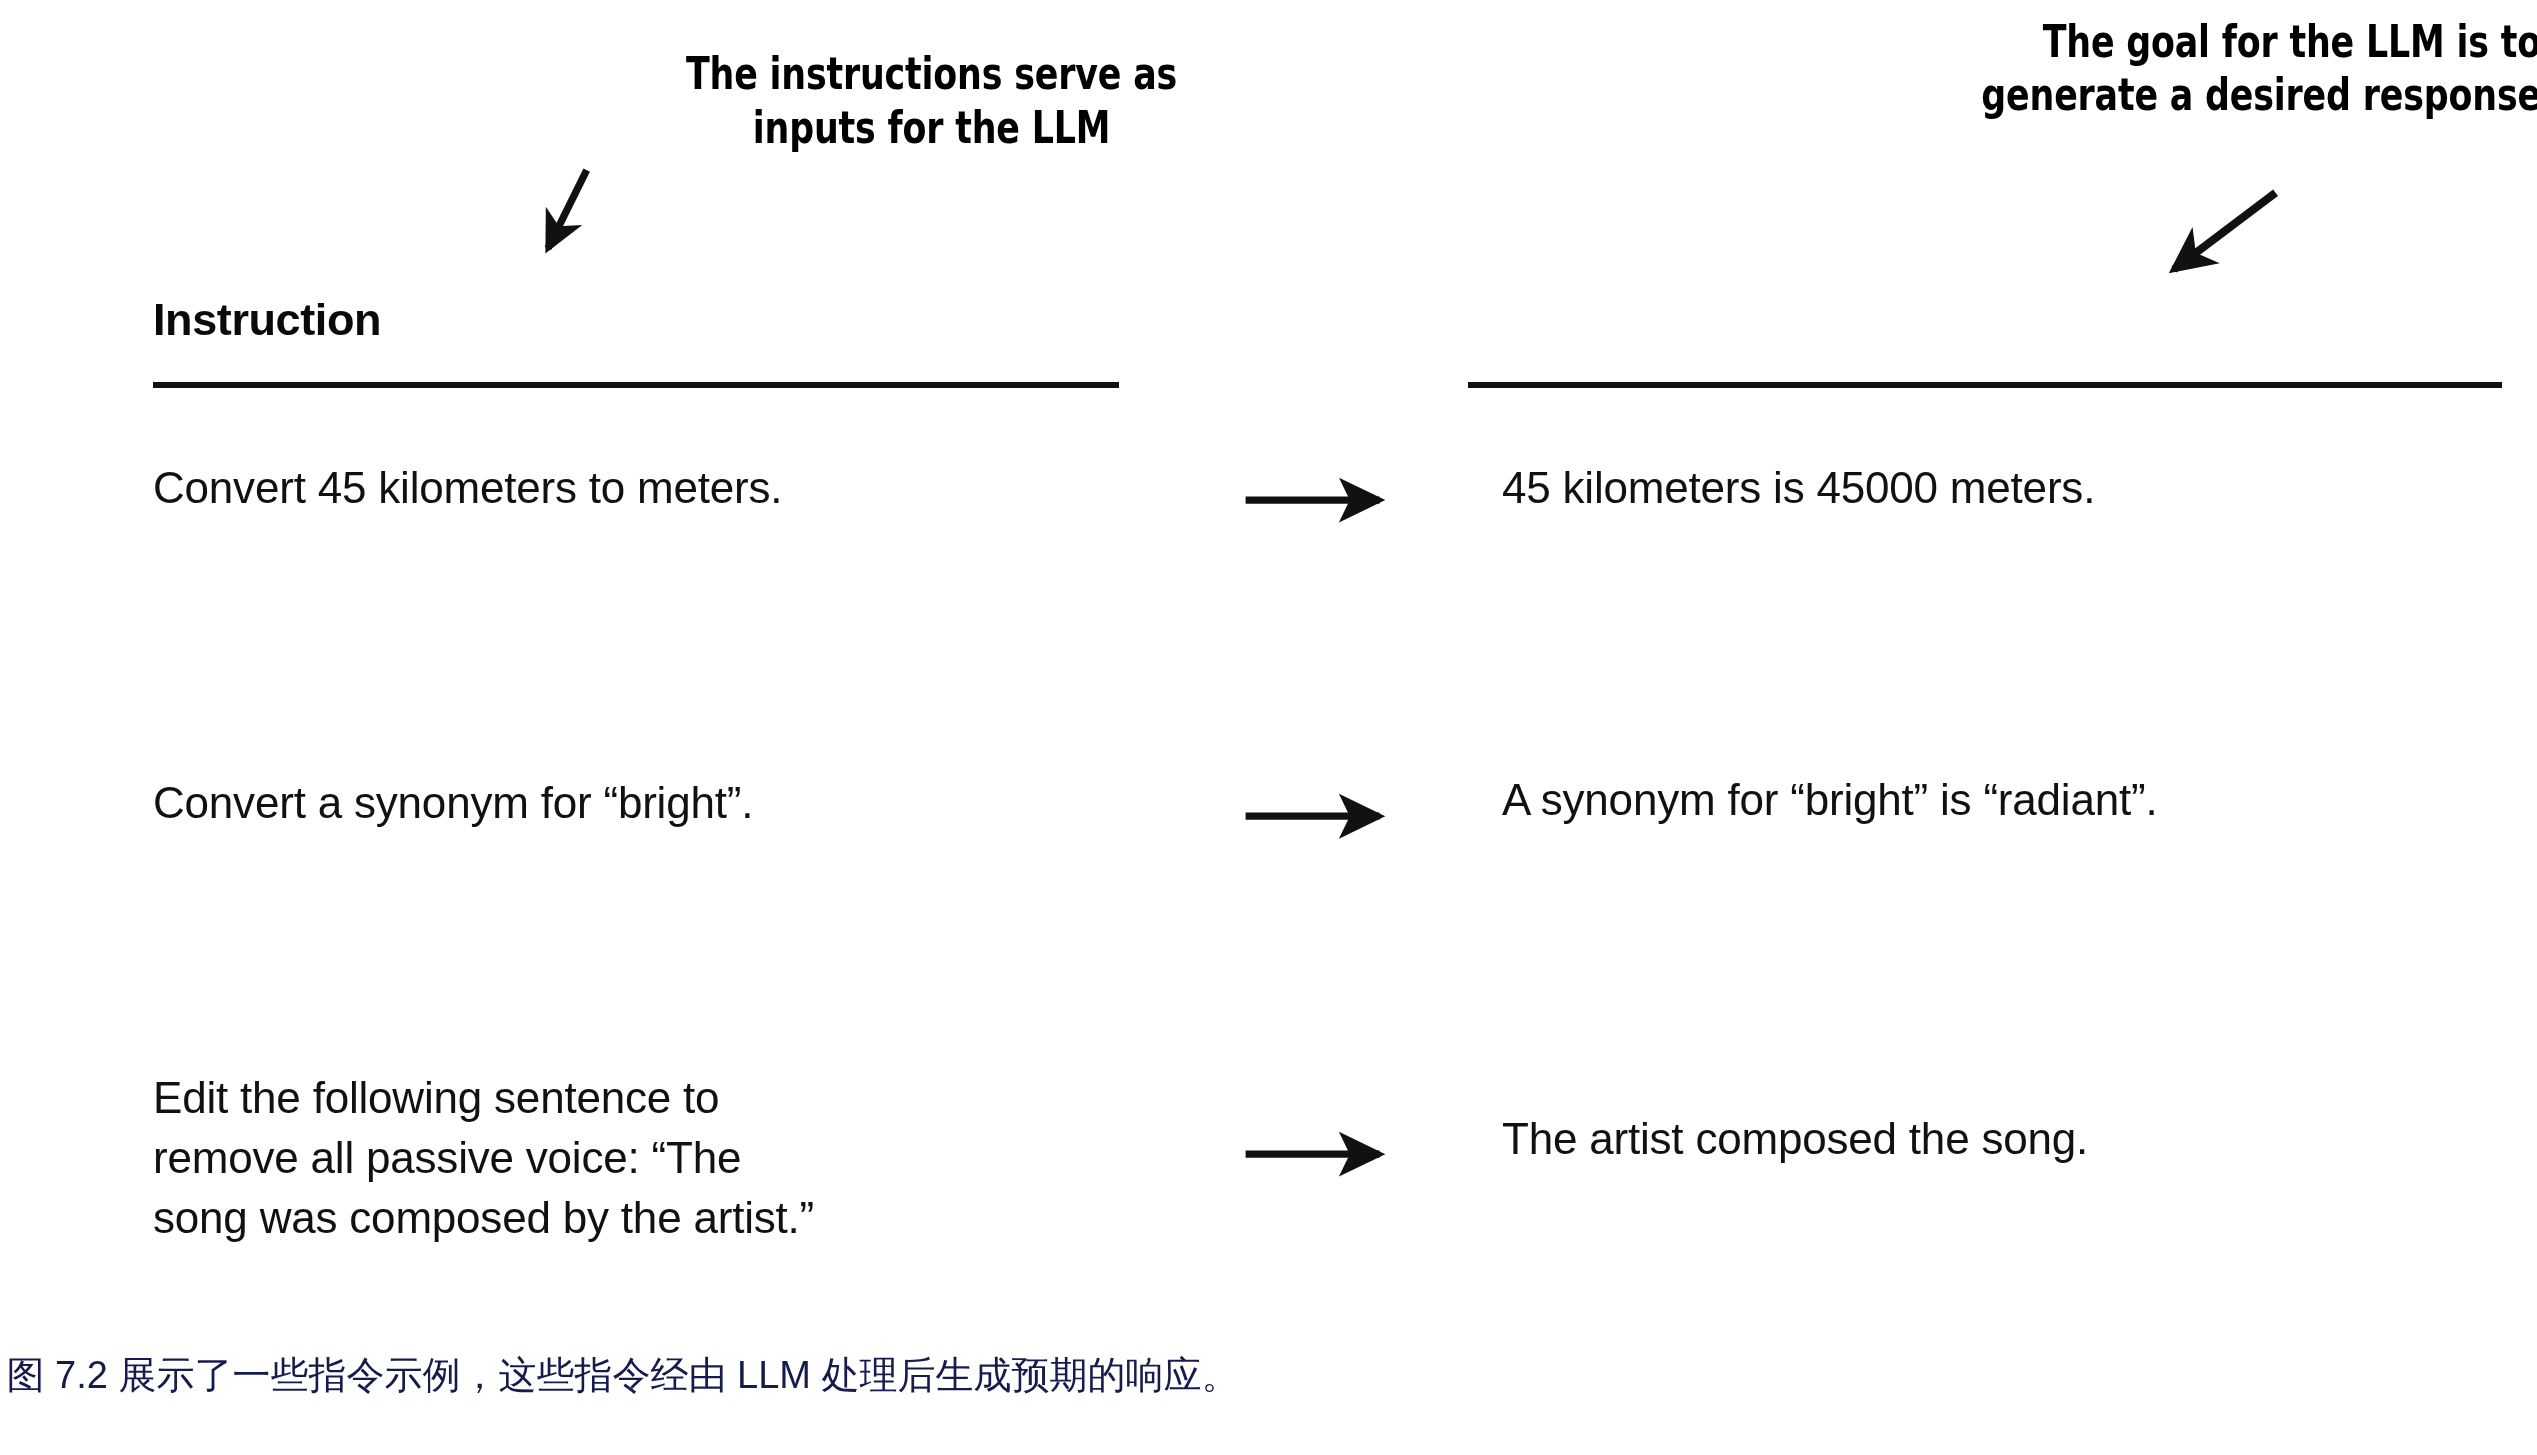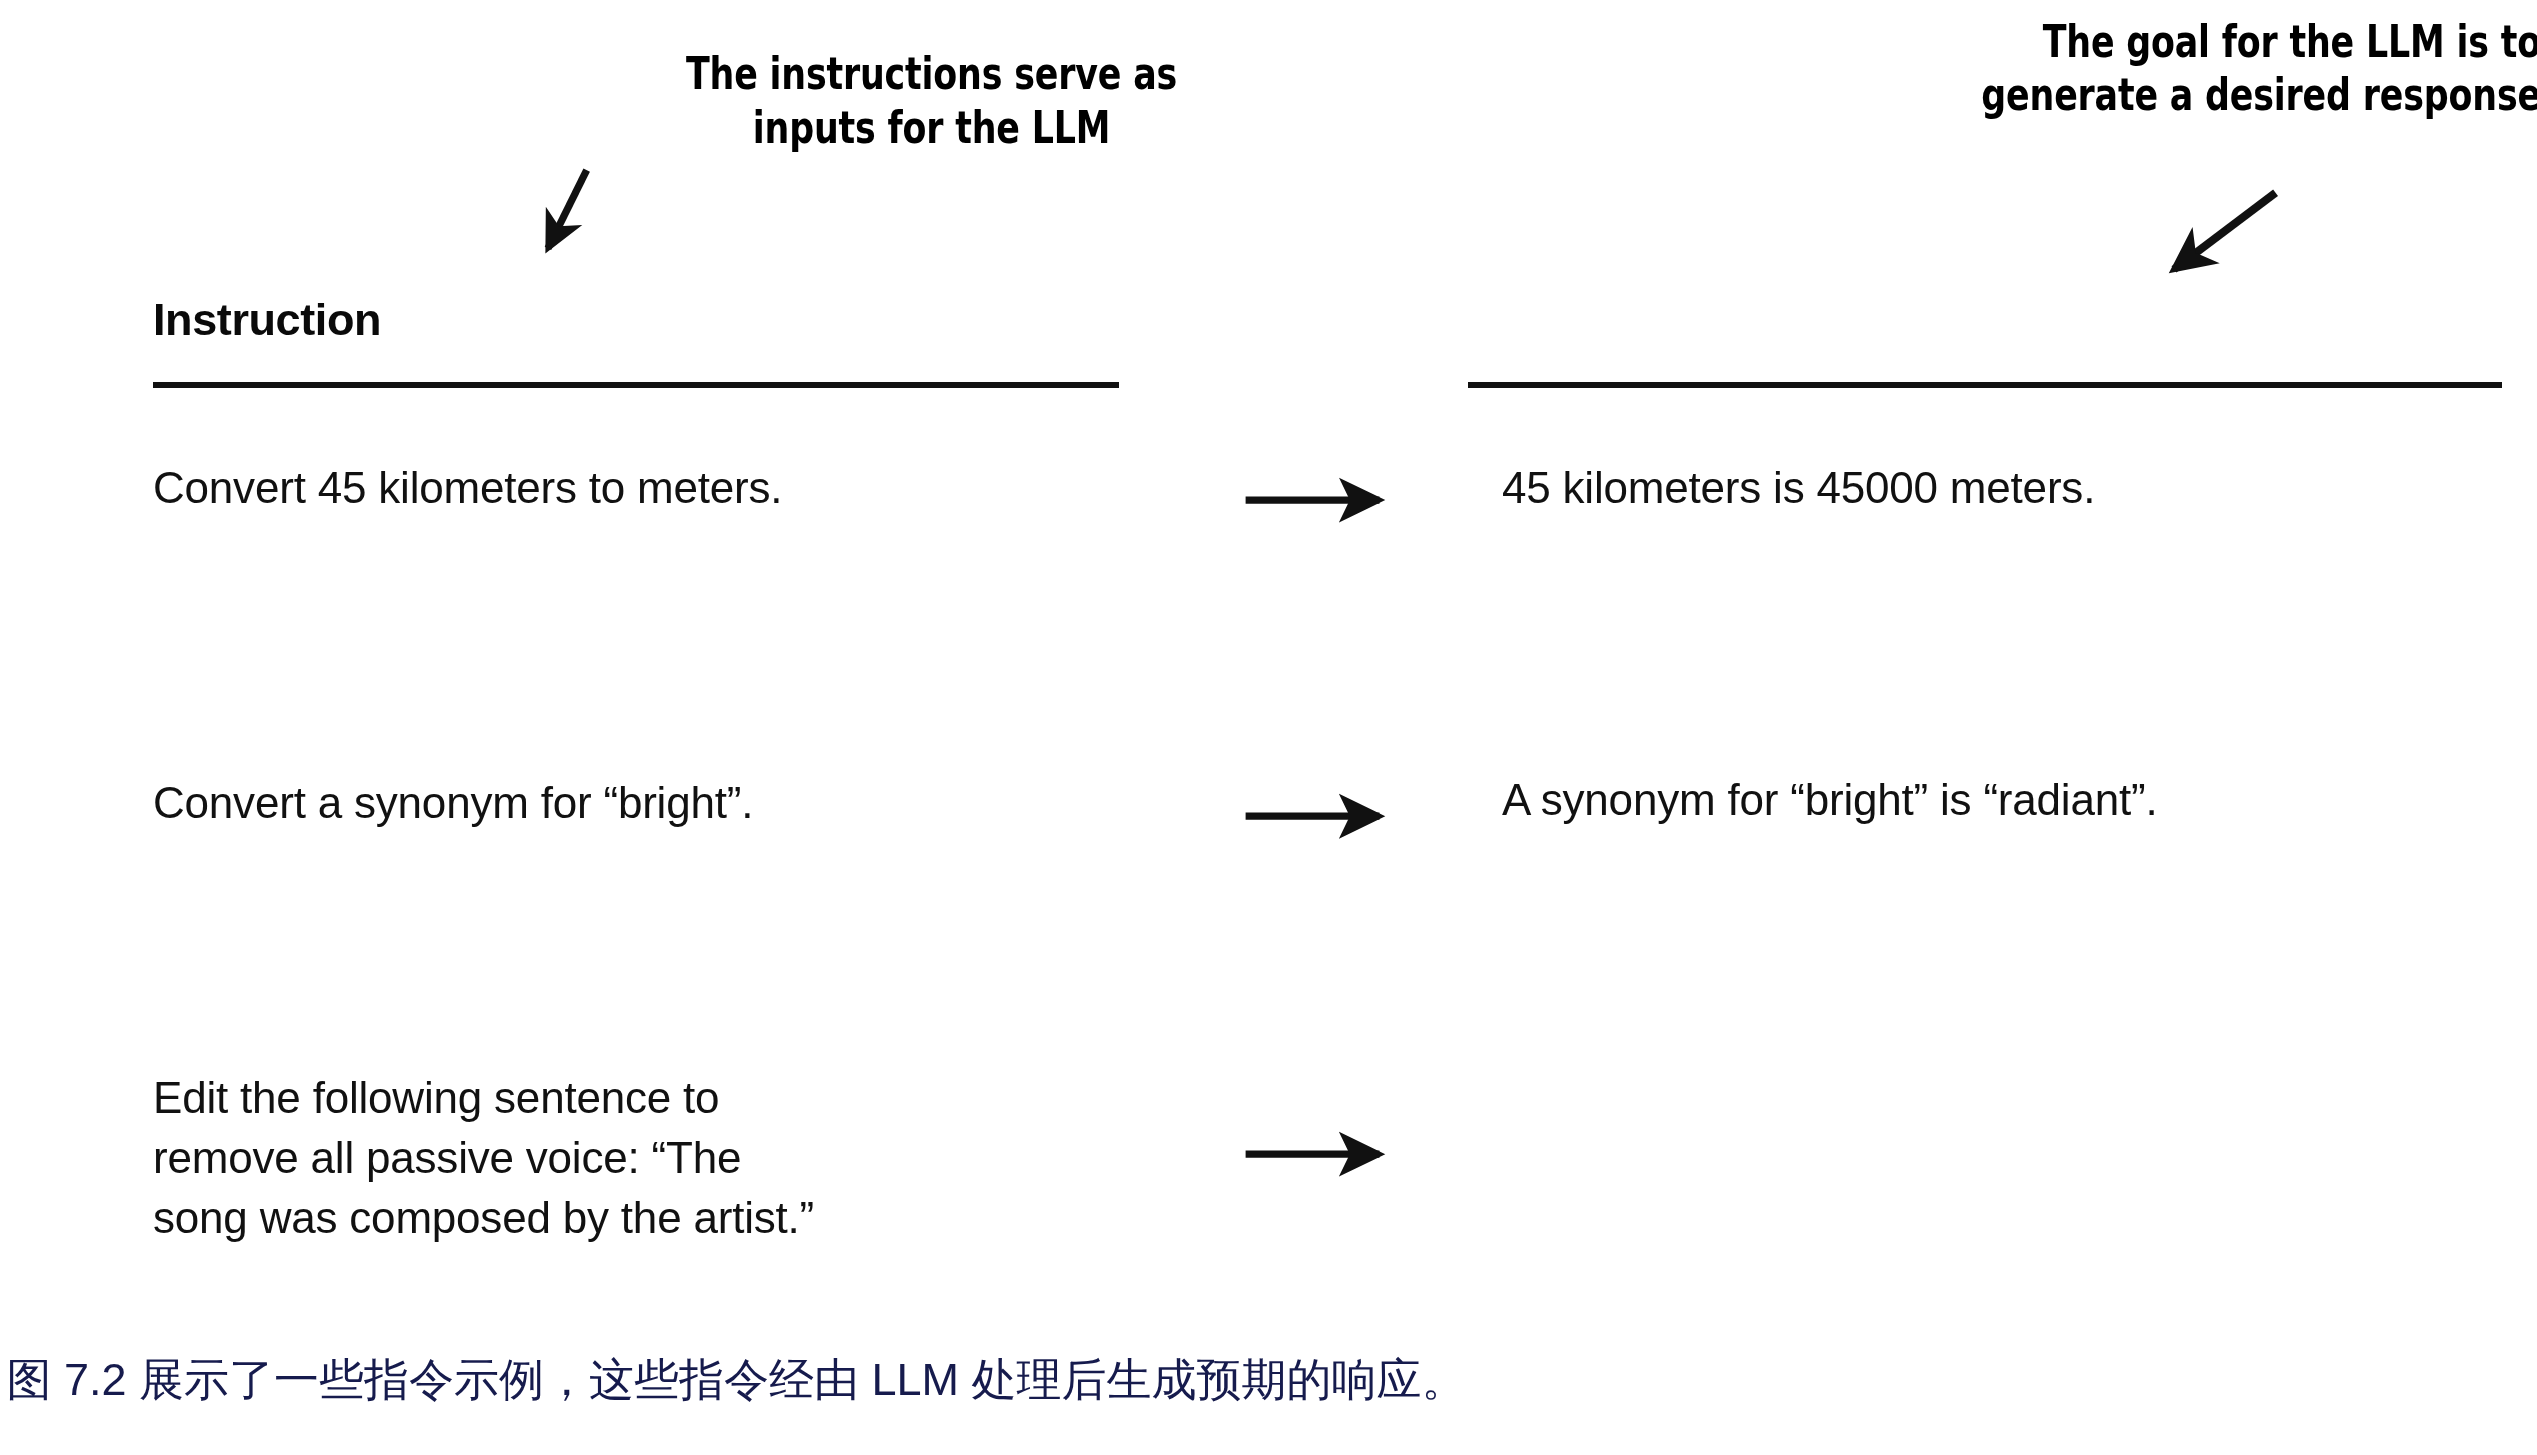--- a/index.html
+++ b/index.html
@@ -106,21 +106,21 @@
     height: 1455px;
     pointer-events: none;
   }
 
   
   .caption {
     position: absolute;
     left: 6.5px;
     top: 1353px;
     font-family: "Liberation Sans", "DejaVu Sans", sans-serif;
-    font-size: 45px;
+    font-size: 38px;
     line-height: 1.2;
     font-weight: 400;
     color: #161b4d;
     white-space: nowrap;
     letter-spacing: 0px;
   }
 </style>
 </head>
 <body>
 
@@ -140,20 +140,21 @@
 
   <div class="cell cell-left row1-left">Convert 45 kilometers to meters.</div>
   <div class="cell cell-right row1-right">45 kilometers is 45000 meters.</div>
 
   <div class="cell cell-left row2-left">Convert a synonym for “bright”.</div>
   <div class="cell cell-right row2-right">A synonym for “bright” is “radiant”.</div>
 
   <div class="cell cell-left row3-left">Edit the following sentence to
 remove all passive voice: “The
 song was composed by the artist.”</div>
+  <div class="cell cell-right row3-right">The artist composed the song.</div>
 
   <svg class="arrow-layer" viewBox="0 0 3146 1804" width="2538" height="1455" aria-hidden="true">
     <defs>
       <marker id="head-h" markerWidth="7" markerHeight="7" refX="5.6" refY="3.5" orient="auto" markerUnits="strokeWidth">
         <path d="M0,0.4 L6.4,3.5 L0,6.6 L1.5,3.5 Z" fill="#111111"></path>
       </marker>
       <marker id="head-d" markerWidth="6.2" markerHeight="6.2" refX="5" refY="3.1" orient="auto" markerUnits="strokeWidth">
         <path d="M0,0.3 L5.8,3.1 L0,5.9 L1.6,3.1 Z" fill="#111111"></path>
       </marker>
     </defs>

